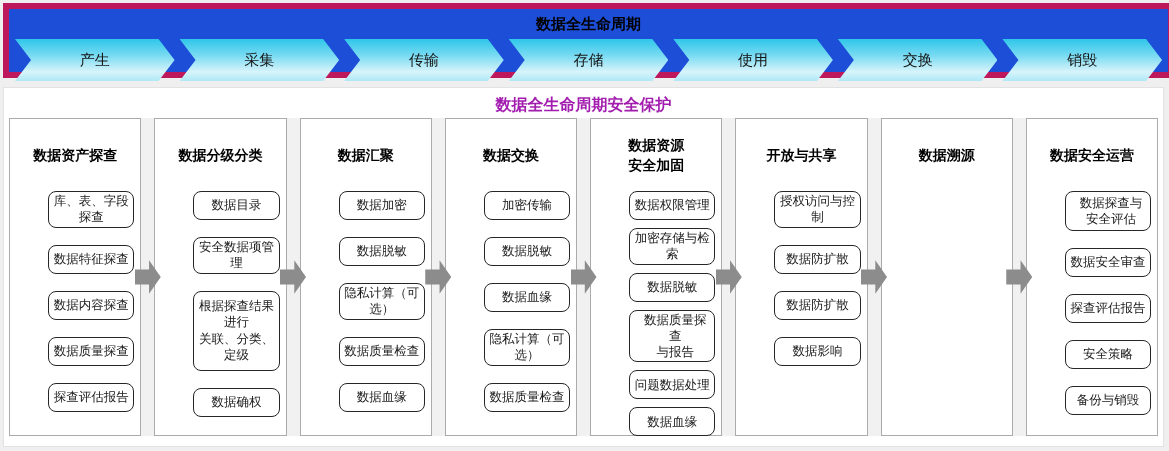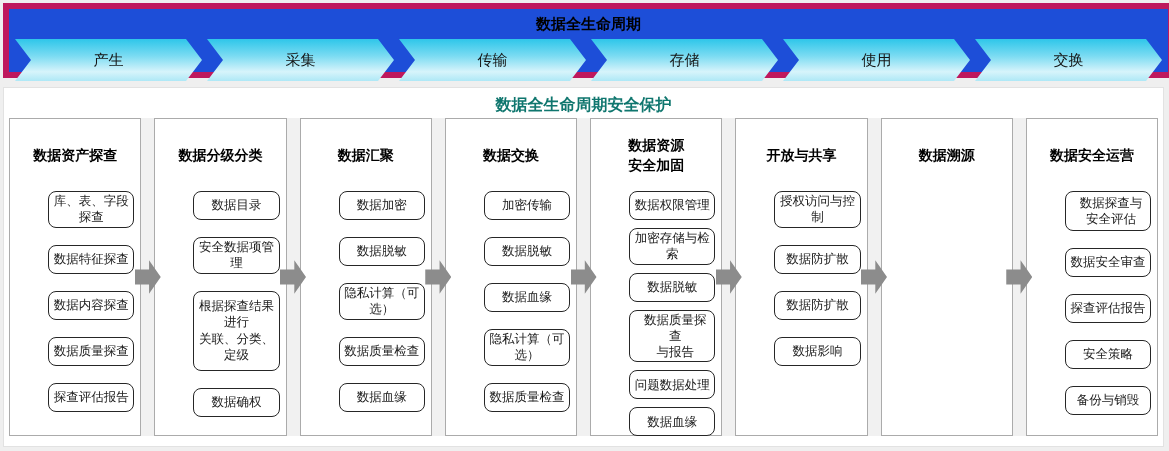--- a/index.html
+++ b/index.html
@@ -36,21 +36,21 @@
   
   .main-panel {
     position:absolute; left:3px; top:87px;
     width:1159px; height:358px;
     background:#ffffff;
     border:1px solid #e2e2e2;
   }
   .main-title {
     position:absolute; left:0; right:0; top:7px;
     text-align:center;
-    font-size:16px; font-weight:bold; color:#0f766e;
+    font-size:16px; font-weight:bold; color:#a21caf;
   }
   .columns-row {
     position:absolute; left:5px; right:5px; top:30px; bottom:10px;
     display:flex;
   }
   .col {
     flex:1;
     background:#ffffff;
     border:1px solid #ababab;
     display:flex; flex-direction:column;
@@ -104,20 +104,21 @@
 
   <div class="banner">
     <div class="banner-title">数据全生命周期</div>
     <div class="chevron-row">
       <div class="stage">产生</div>
       <div class="stage">采集</div>
       <div class="stage">传输</div>
       <div class="stage">存储</div>
       <div class="stage">使用</div>
       <div class="stage">交换</div>
+      <div class="stage">销毁</div>
     </div>
   </div>
 
   <div class="main-panel">
     <div class="main-title">数据全生命周期安全保护</div>
 
     <div class="columns-row">
 
       <div class="col">
         <div class="col-header">数据资产探查</div>

